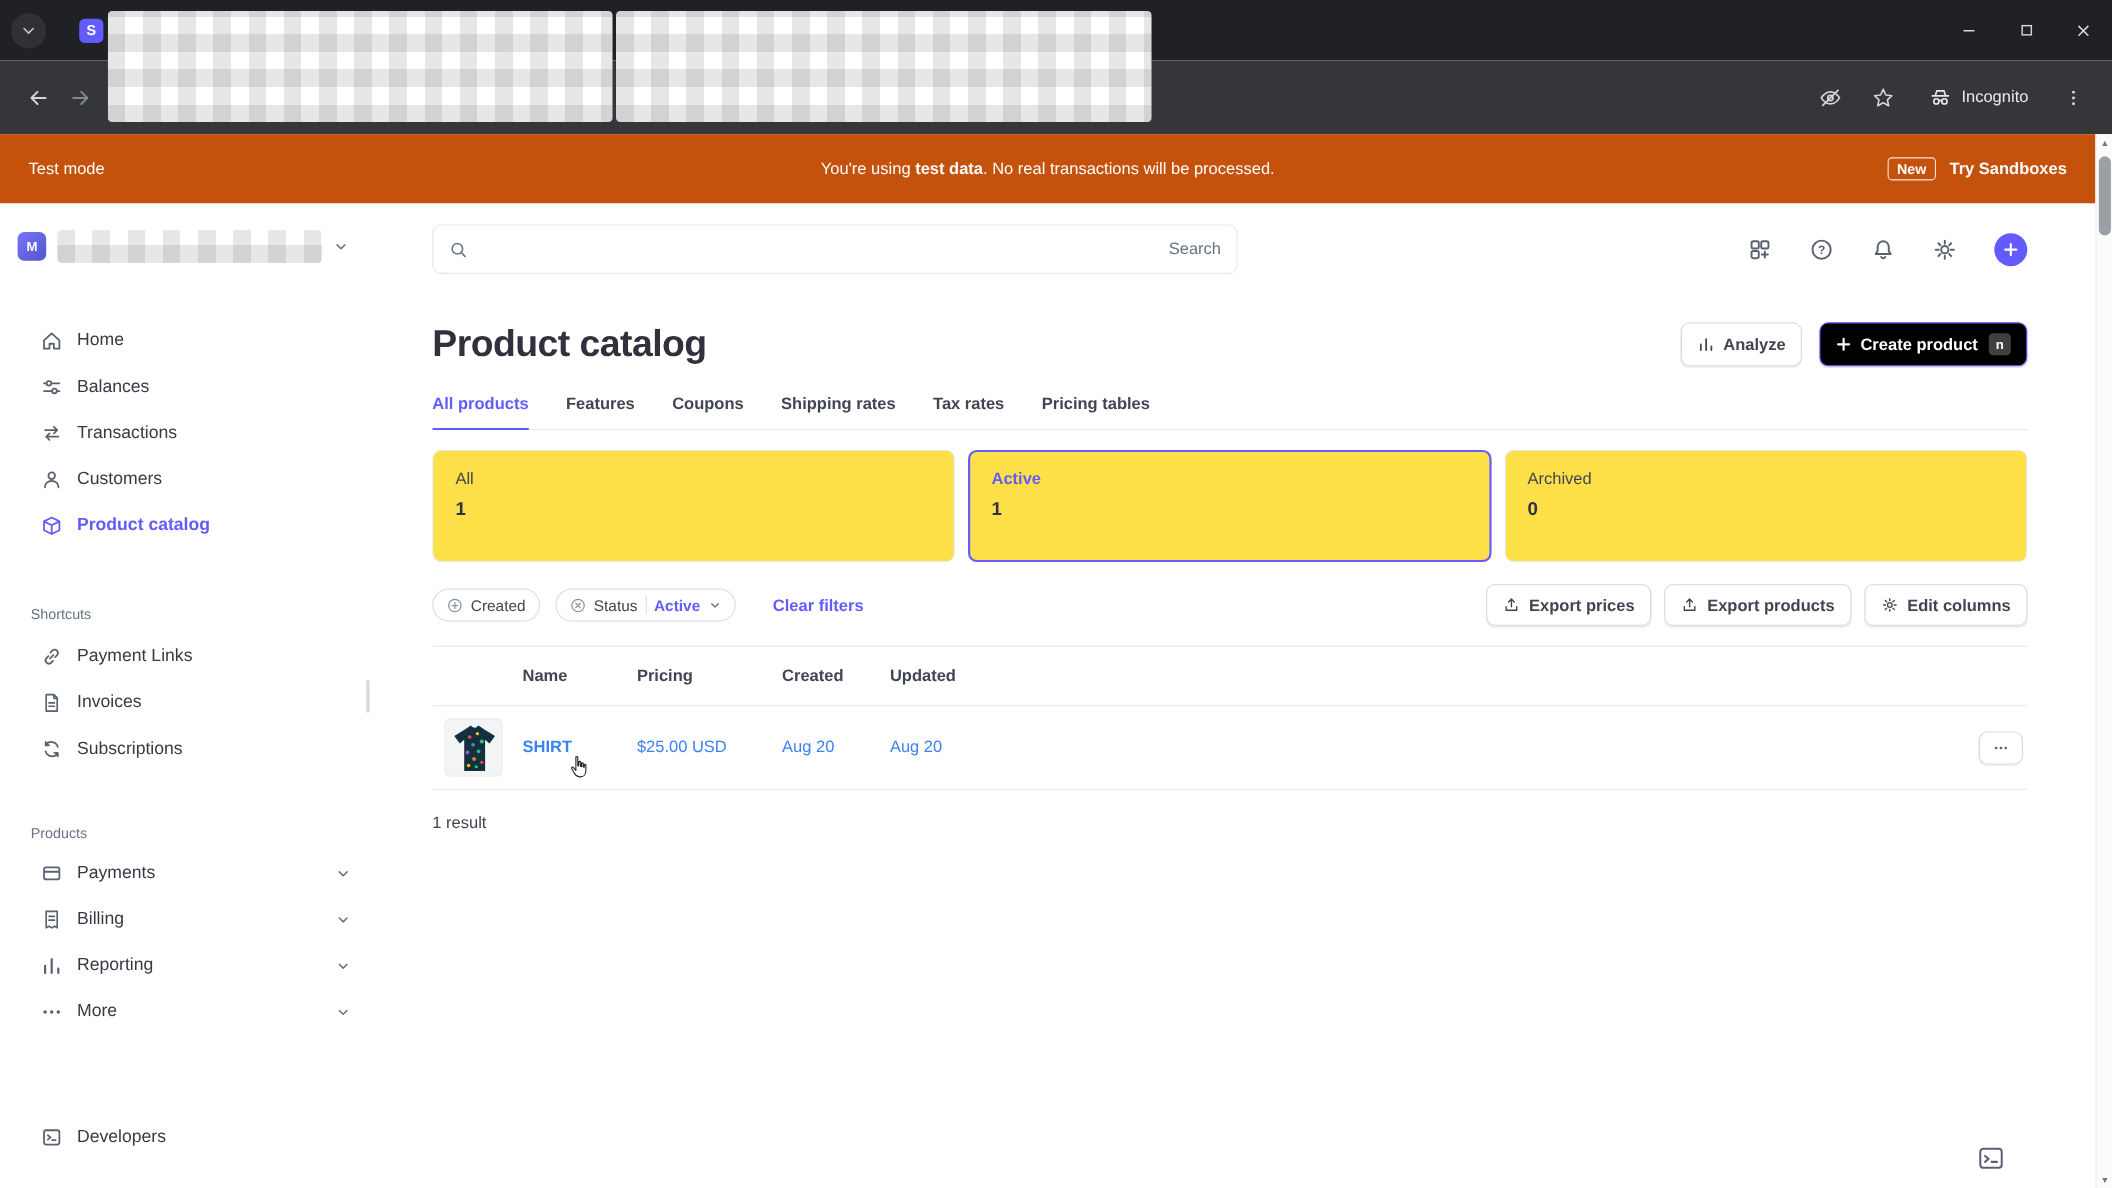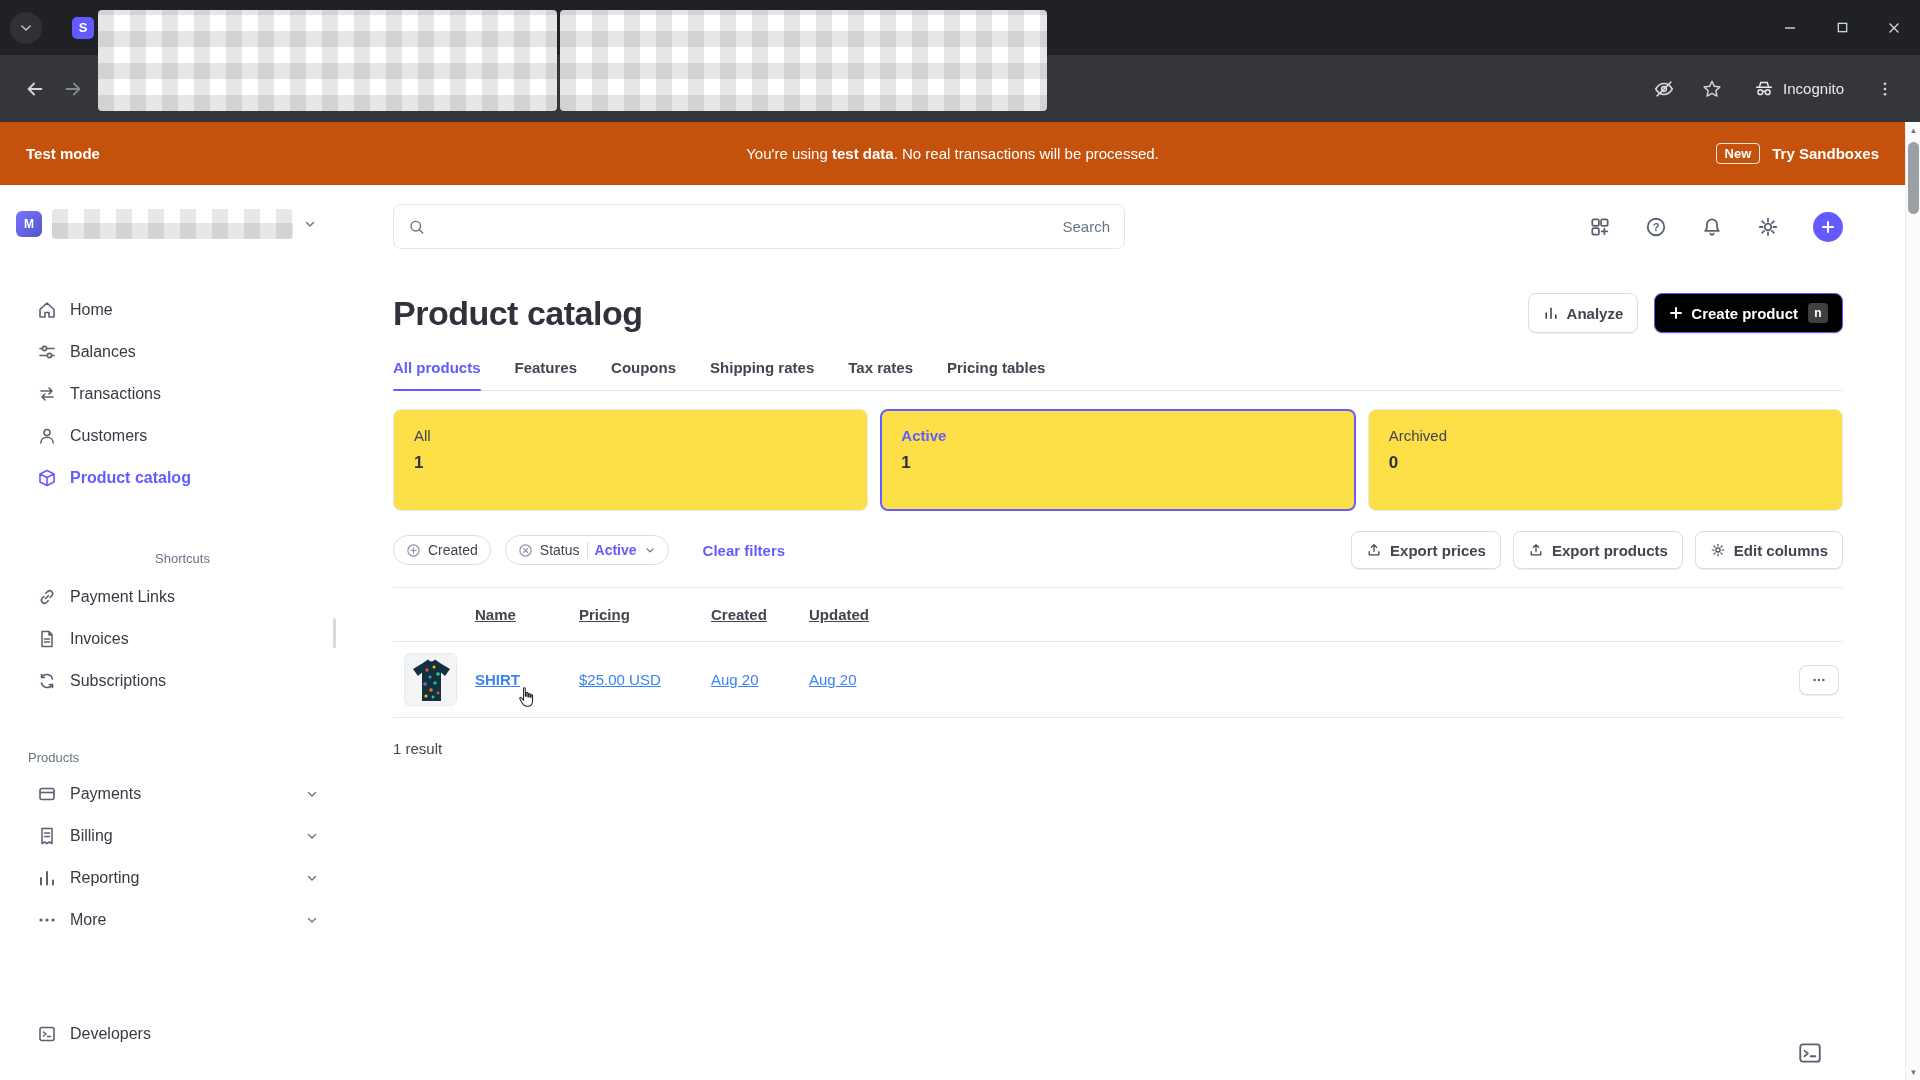--- a/index.html
+++ b/index.html
@@ -26,42 +26,42 @@
   .nav-icon { width:38px; height:38px; display:flex; align-items:center; justify-content:center; color:#d5d7da; }
   .nav-icon.dim { color:#85898f; }
   .nav-right { margin-left:auto; display:flex; align-items:center; gap:10px; }
   .incognito-badge { display:flex; align-items:center; gap:8px; color:#e8eaed; font-size:15px; padding:6px 12px; border-radius:16px; }
 
   .tab-redact-1 { position:absolute; left:98px; top:10px; width:459px; height:101px; border-radius:4px; z-index:5; }
   .tab-redact-2 { position:absolute; left:560px; top:10px; width:487px; height:101px; border-radius:4px; z-index:5; }
 
   
   .banner { position:absolute; left:0; top:122px; width:1905px; height:63px; background:#c4510c; color:#fff; display:flex; align-items:center; padding:0 26px; }
-  .banner-mode { font-size:15px; font-weight:bold; }
+  .banner-mode { font-size:15px; font-weight:normal; }
   .banner-center { position:absolute; left:0; width:100%; text-align:center; font-size:15px; pointer-events:none; }
   .banner-right { margin-left:auto; display:flex; align-items:center; gap:12px; z-index:2;text-align:center; }
   .new-badge { border:1px solid rgba(255,255,255,.85); border-radius:4px; font-size:13px; font-weight:600; padding:2px 8px; }
   .banner-cta { font-size:15px; font-weight:bold; cursor:pointer; }
 
   
   .app { position:absolute; left:0; top:185px; width:1905px; bottom:0; background:#fff; }
 
   
   .sidebar { position:absolute; left:0; top:0; width:337px; height:100%; padding-top:24px; }
   .account { margin:0 20px 50px 16px; display:flex; align-items:center; gap:10px; cursor:pointer; }
   .avatar { width:26px; height:26px; border-radius:6px; background:linear-gradient(135deg,#7a73ff,#4f56c9); color:#fff; font-size:12px; font-weight:bold; display:flex; align-items:center; justify-content:center; flex:none; }
   .account-name { flex:1; height:30px; border-radius:4px; }
   .chev { color:#687385; flex:none; }
   .nav-item { display:flex; align-items:center; gap:13px; height:42px; padding:0 18px 0 37px; font-size:16px; color:#353a44; cursor:pointer; }
   .nav-item .ic { color:#596171; width:20px; flex:none; }
   .nav-item.active { color:#635bff; font-weight:600; }
   .nav-item.active .ic { color:#635bff; }
   .nav-item .expand { margin-left:auto; color:#687385; }
   .section-header { margin:48px 0 8px 28px; font-size:13px; color:#687385; }
-  .section-header.first { margin-top:52px; margin-bottom:10px;text-align:center; }
+  .section-header.first { margin-top:52px; margin-bottom:10px; }
   .developers { position:absolute; bottom:25px; left:0; width:100%; }
   .sidebar-scroll-thumb { position:absolute; left:333px; top:433px; width:3px; height:30px; border-radius:2px; background:#d9d9d9; }
 
   
   .main { position:absolute; left:393px; top:0; width:1450px; height:100%; }
 
   .topbar { display:flex; align-items:center; margin-top:19px; }
   .search { width:732px; height:45px; border:1px solid #e3e8ee; border-radius:8px; background:#fff; display:flex; align-items:center; gap:10px; padding:0 14px; color:#687385; }
   .search input { border:none; outline:none; font-size:15px; color:#414552; width:100%; font-family:"Liberation Sans",sans-serif; background:transparent;text-align:right; }
   .search input::placeholder { color:#687385; }
@@ -91,21 +91,21 @@
   .filter-row { display:flex; align-items:center; margin-top:20px; gap:14px; }
   .pill { height:30px; border:1px solid #d8dee4; border-radius:16px; background:#fff; display:flex; align-items:center; gap:7px; padding:0 12px; font-size:14px; color:#596171; cursor:pointer; }
   .pill .plabel { color:#414552; font-weight:500; }
   .pill .vdiv { width:1px; height:16px; background:#d8dee4; }
   .pill .pval { color:#635bff; font-weight:600; }
   .clear-link { color:#635bff; font-size:15px; font-weight:600; margin-left:20px; cursor:pointer; }
   .filter-actions { margin-left:auto; display:flex; gap:12px; }
   .btn.small { height:38px; }
 
   .table { margin-top:18px; }
-  .thead, .trow { display:grid; grid-template-columns:71px 104px 132px 98px 1fr 44px; align-items:center; padding-left:11px;text-decoration:underline; }
+  .thead, .trow { display:grid; grid-template-columns:71px 104px 132px 98px 1fr 44px; align-items:center; padding-left:11px; }
   .thead { height:55px; border-top:1px solid #e6e8eb; border-bottom:1px solid #e6e8eb; font-size:15px; font-weight:700; color:#414552; }
   .trow { height:76px; border-bottom:1px solid #e6e8eb; font-size:15px; color:#3b82f6; position:relative; cursor:pointer; }
   .thumb { width:53px; height:53px; border-radius:6px; overflow:hidden; border:1px solid #e6e8eb; background:#f6f8fa; }
   .row-name { font-weight:600; }
   .row-menu { width:40px; height:30px; border:1px solid #d8dee4; border-radius:8px; background:#fff; box-shadow:0 1px 1px rgba(0,0,0,.07); color:#596171; font-size:16px; font-weight:bold; display:flex; align-items:center; justify-content:center; cursor:pointer; letter-spacing:1px; }
   .cursor-hand { position:absolute; left:122px; top:44px; z-index:10; pointer-events:none; }
   .result-count { margin-top:22px; font-size:15px; color:#414552; }
 
   .dev-console-btn { position:absolute; right:20px; bottom:14px; color:#596171; cursor:pointer; }
 

